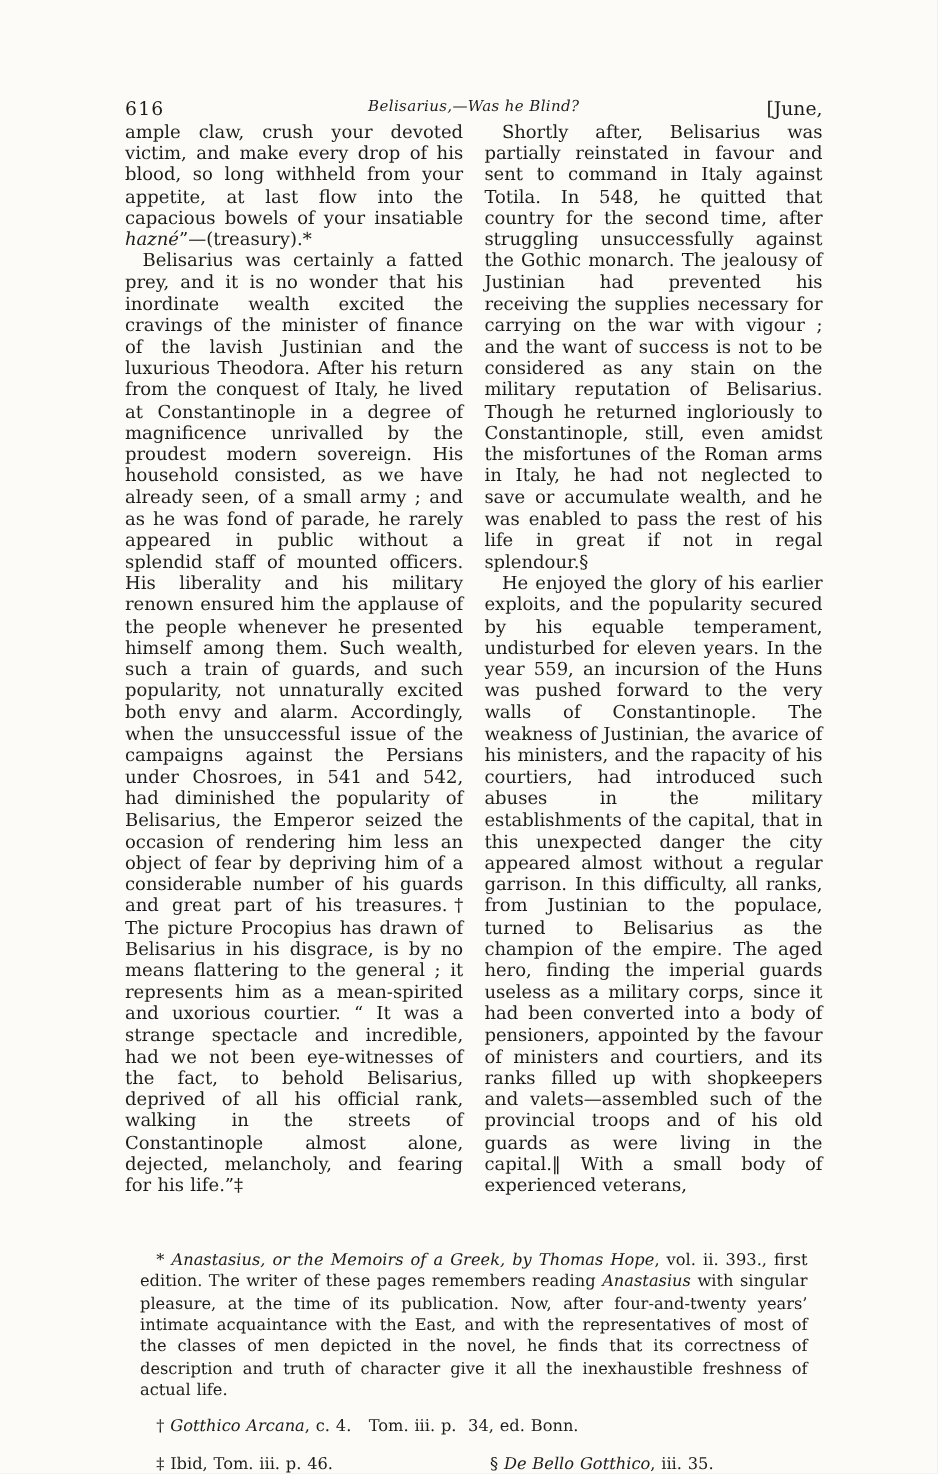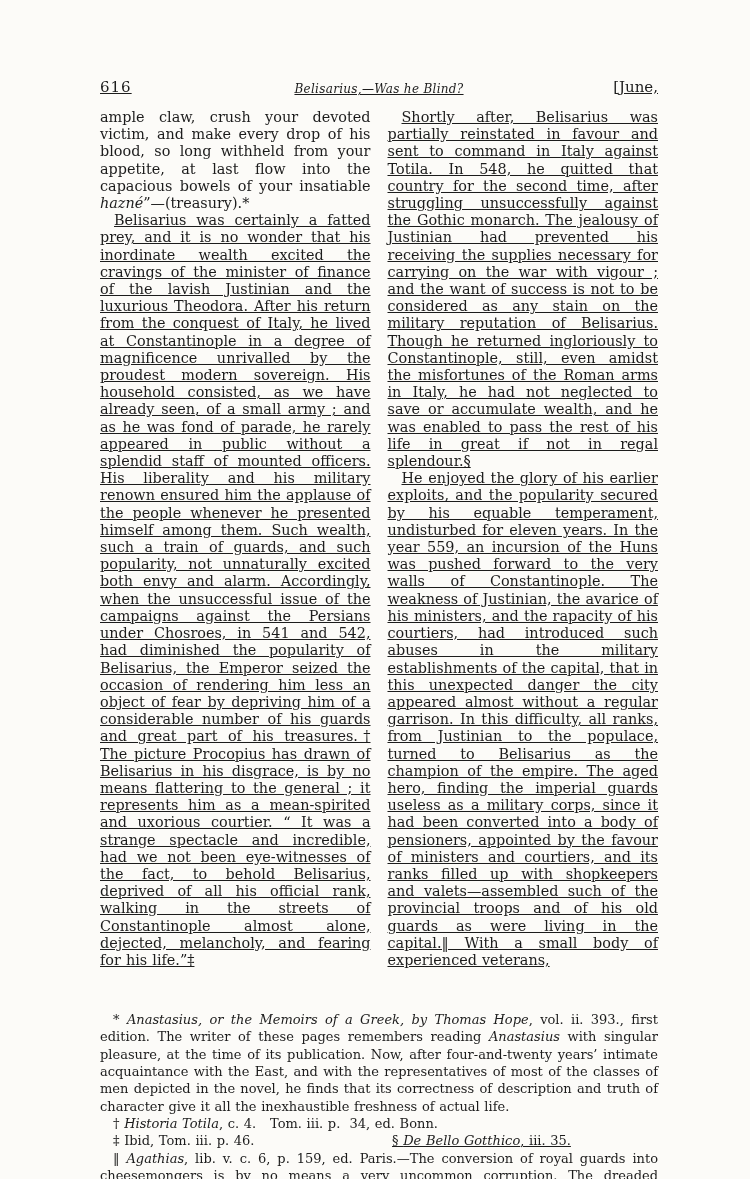--- a/index.html
+++ b/index.html
@@ -8,48 +8,47 @@
     background:#fcfbf8;
     color:#1c1c1c;
     font-family:"DejaVu Serif","Liberation Serif",serif;
     box-sizing:border-box;
     padding:78px 92px 0 100px;
     overflow:hidden;
     position:relative;
     margin:0 auto;
   }
   .running-head{
-    display:flex;align-items:flex-end;
+    display:flex;align-items:flex-start;
     font-size:15px;
-    margin-bottom:13px;
-    text-decoration:underline;
+    margin-bottom:2px;
   }
   .pagenum{min-width:60px;letter-spacing:1px;}
   .running-title{flex:1;text-align:center;font-style:italic;font-size:12px;letter-spacing:.3px;}
   .issue-label{min-width:60px;text-align:right;}
   .columns{display:flex;gap:17px;}
   .col{
     width:271px;
     text-align:justify;
     font-size:14.4px;
     line-height:17.2px;
     word-spacing:.5px;
   }
   .col p{margin:0;}
-  p.indent{text-indent:14px;text-decoration:underline;}
+  p.indent{text-indent:14px;}
   .footnotes{
     margin-top:42px;
     font-size:13px;
     line-height:17.3px;
     text-align:justify;
     word-spacing:.5px;
   }
-  .fn{margin:0;text-indent:13px;}
+  .fn{margin:12px;text-indent:13px;}
   .fn-pair{position:relative;}
-  .fn-right{position:absolute;left:50%;top:0;text-decoration:underline;}
+  .fn-right{position:absolute;left:50%;top:0;}
   em{font-style:italic;}
 </style>
 </head>
 <body>
 
 <div class="page">
 
   <header class="running-head">
     <span class="pagenum">616</span>
     <span class="running-title">Belisarius,—Was he Blind?</span>
@@ -67,21 +66,21 @@
       <p class="indent">Shortly after, Belisarius was partially reinstated in favour and sent to command in Italy against Totila.  In 548, he quitted that country for the second time, after struggling unsuccessfully against the Gothic monarch. The jealousy of Justinian had prevented his receiving the supplies necessary for carrying on the war with vigour ; and the want of success is not to be considered as any stain on the military reputation of Belisarius. Though he returned ingloriously to Constantinople, still, even amidst the misfortunes of the Roman arms in Italy, he had not neglected to save or accumulate wealth, and he was enabled to pass the rest of his life in great if not in regal splendour.§</p>
       <p class="indent">He enjoyed the glory of his earlier exploits, and the popularity secured by his equable temperament, undisturbed for eleven years.  In the year 559, an incursion of the Huns was pushed forward to the very walls of Constantinople.  The weakness of Justinian, the avarice of his ministers, and the rapacity of his courtiers, had introduced such abuses in the military establishments of the capital, that in this unexpected danger the city appeared almost without a regular garrison. In this difficulty, all ranks, from Justinian to the populace, turned to Belisarius as the champion of the empire.  The aged hero, finding the imperial guards useless as a military corps, since it had been converted into a body of pensioners, appointed by the favour of ministers and courtiers, and its ranks filled up with shopkeepers and valets—assembled such of the provincial troops and of his old guards as were living in the capital.‖  With a small body of experienced veterans,</p>
     </div>
 
   </main>
 
   <footer class="footnotes">
 
     <p class="fn"><span>* </span><em>Anastasius, or the Memoirs of a Greek, by Thomas Hope</em><span>, vol. ii. 393., first edition. The writer of these pages remembers reading </span><em>Anastasius</em><span> with singular pleasure, at the time of its publication.  Now, after four-and-twenty years’ intimate acquaintance with the East, and with the representatives of most of the classes of men depicted in the novel, he finds that its correctness of description and truth of character give it all the inexhaustible freshness of actual life.</span></p>
 
-    <p class="fn"><span>† </span><em>Historia Totila</em><span>, c. 4.&nbsp;&nbsp;&nbsp;Tom. iii. p. &nbsp;34, ed. Bonn.</span></p>
+    <p class="fn"><span>† </span><em>Gotthico Arcana</em><span>, c. 4.&nbsp;&nbsp;&nbsp;Tom. iii. p. &nbsp;34, ed. Bonn.</span></p>
 
     <p class="fn fn-pair">
       <span class="fn-left"><span>‡ </span><span>Ibid, Tom. iii. p. 46.</span></span>
       <span class="fn-right"><span>§ </span><em>De Bello Gotthico</em><span>, iii. 35.</span></span>
     </p>
 
     <p class="fn"><span>‖ </span><em>Agathias</em><span>, lib. v. c. 6, p. 159, ed. Paris.—The conversion of royal guards into cheesemongers is by no means a very uncommon corruption.  The dreaded janissaries degenerated into a corporation of hucksters and green-grocers.  The Hellenic kingdom, founded as an incorporation of the spirit of anarchy and despotism, by the grace of the foreign secretaries of the three great powers of Europe, possesses a more singular body of military than even the defunct Ottoman corps of green-</span></p>
 
   </footer>
 

